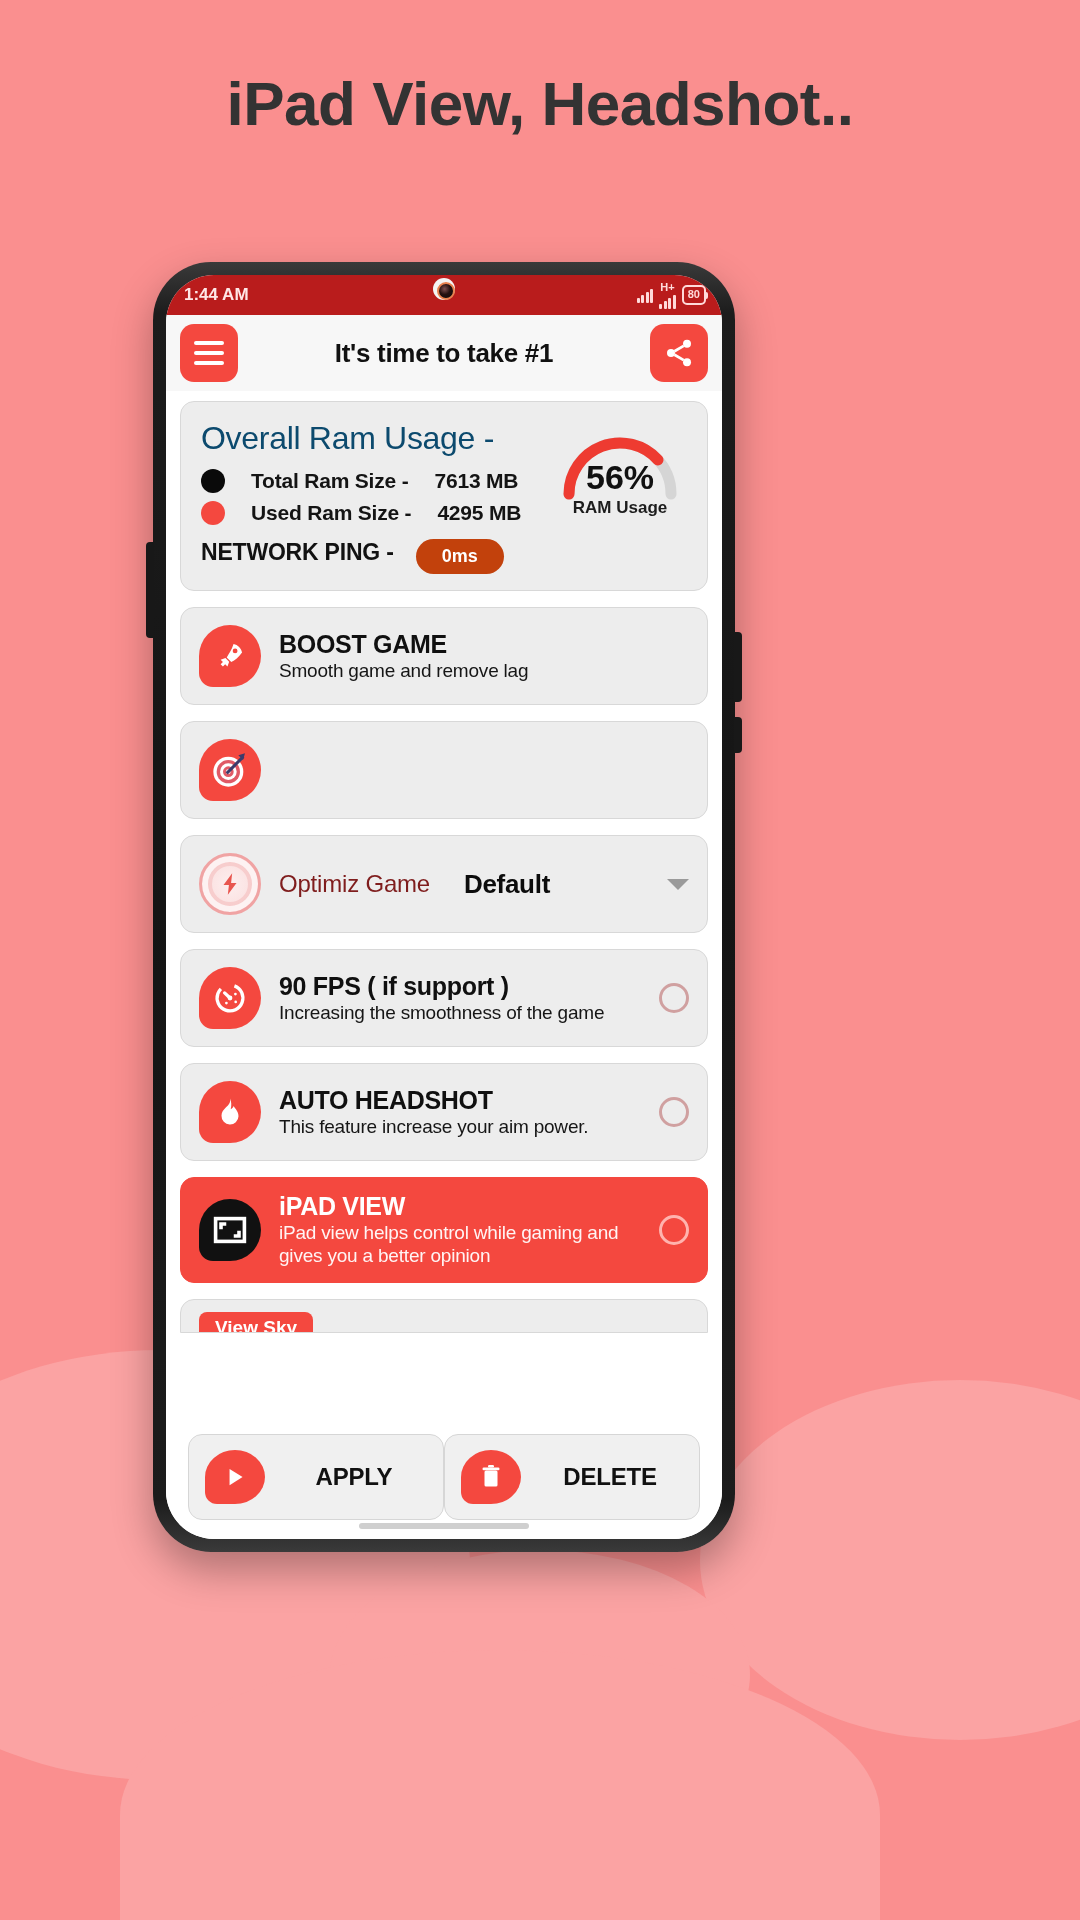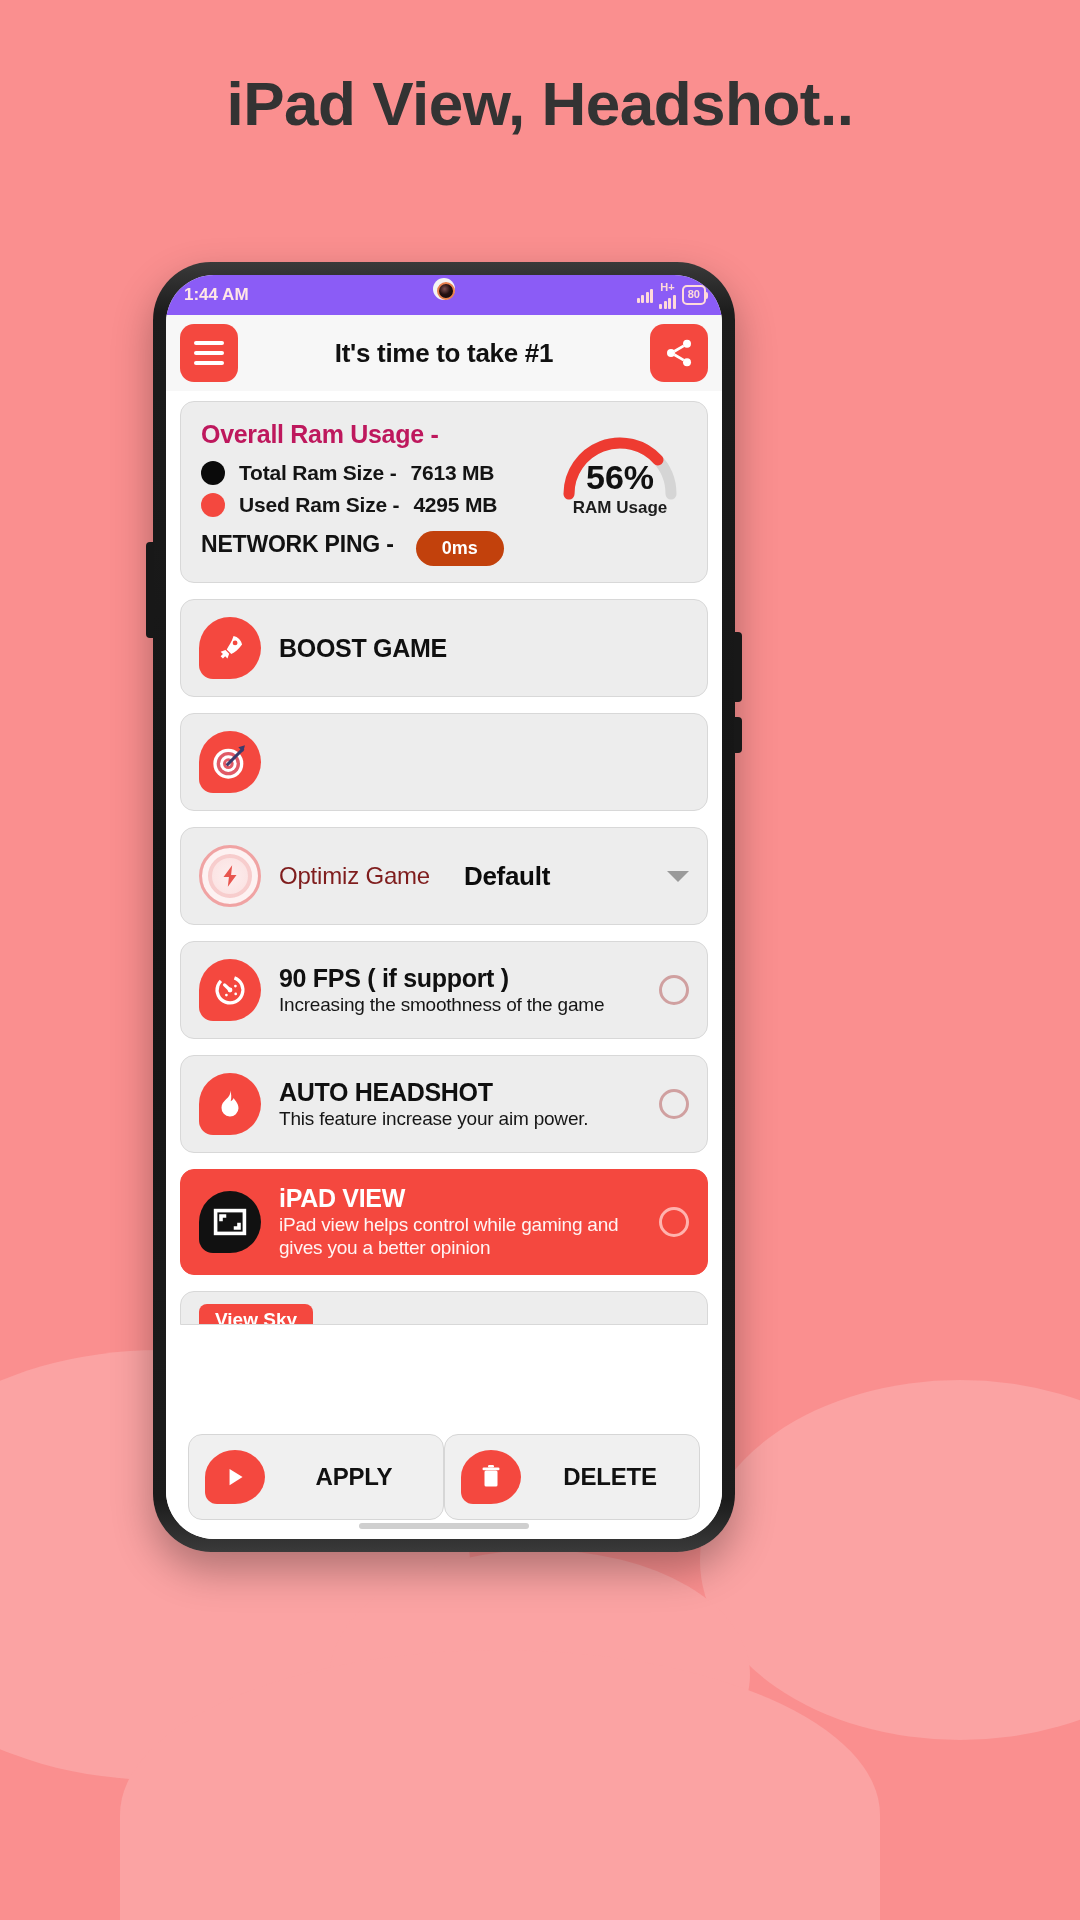--- a/index.html
+++ b/index.html
@@ -82,21 +82,21 @@
     content: "";
     position: absolute; left: 4px; top: 4px;
     width: 14px; height: 14px; border-radius: 50%;
     background: radial-gradient(circle at 40% 35%, #7c5050 0%, #231010 45%, #0a0a0a 100%);
     border: 2px solid #e8814f;
   }
 
   
   .statusbar {
     height: 40px;
-    background: #8b5cf6;
+    background: #b91c1c;
     display: flex; align-items: center;
     padding: 0 16px 0 18px;
     color: #ffe7e7;
     font-size: 17px;
     font-weight: bold;
   }
   .status-right { margin-left: auto; display: flex; align-items: center; gap: 6px; }
   .bars { display: flex; align-items: flex-end; gap: 1.5px; height: 15px; }
   .bars i { display: block; width: 3px; background: #ffdada; border-radius: 1px; }
   .bars i:nth-child(1) { height: 5px; }
@@ -149,23 +149,23 @@
 
   .card {
     background: #ededed;
     border: 1px solid #d8d8d8;
     border-radius: 14px;
     margin-bottom: 16px;
   }
 
   
   .ram-card { padding: 18px 20px 16px 20px; position: relative; }
-  .ram-title { font-size: 25px; font-weight: bold; color: #be185d; letter-spacing: -0.3px; }
+  .ram-title { font-size: 32px; font-weight: normal; color: #0c4a6e; letter-spacing: -0.3px; }
   .ram-rows { margin-top: 12px; }
-  .ram-row { display: flex; align-items: center; gap: 14px; margin-bottom: 8px; }
+  .ram-row { display: flex; align-items: center; gap: 26px; margin-bottom: 8px; }
   .dot { width: 24px; height: 24px; border-radius: 50%; flex: 0 0 auto; }
   .dot-total { background: #0a0a0a; }
   .dot-used { background: #f4483f; }
   .ram-label { font-size: 21px; font-weight: bold; color: #141414; letter-spacing: -0.2px; }
   .gauge-wrap {
     position: absolute; right: 22px; top: 26px;
     width: 130px; text-align: center;
   }
   .gauge-svg { display: block; }
   .gauge-pct {
@@ -388,20 +388,21 @@
         <div class="feature">
           <span class="feat-icon">
             <svg width="34" height="34" viewBox="0 0 24 24">
               <path d="M14.5 3.5c3 .5 5.5 3 6 6-2.4 3.3-5 5.5-7.6 6.8l-3.2-3.2C11 10.5 13.2 7.9 14.5 3.5z" fill="#fff"></path>
               <circle cx="15.6" cy="8.4" r="1.7" fill="#f4483f"></circle>
               <path d="M8.8 13.4 5.4 14.6l1.6 1.6-1.6 1.6 1.6 1.6 1.6-1.6 1.6 1.6 1.2-3.4z" fill="#fff"></path>
             </svg>
           </span>
           <span class="feat-text">
             <span class="feat-title">BOOST GAME</span>
+            <span class="feat-desc" style="display:block">Smooth game and remove lag</span>
           </span>
         </div>
       </div>
 
       <div class="card">
         <div class="feature">
           <span class="feat-icon">
             <svg width="40" height="40" viewBox="0 0 24 24">
               <circle cx="11" cy="13" r="9" fill="#fff"></circle>
               <circle cx="11" cy="13" r="7" fill="#e05a66"></circle>

